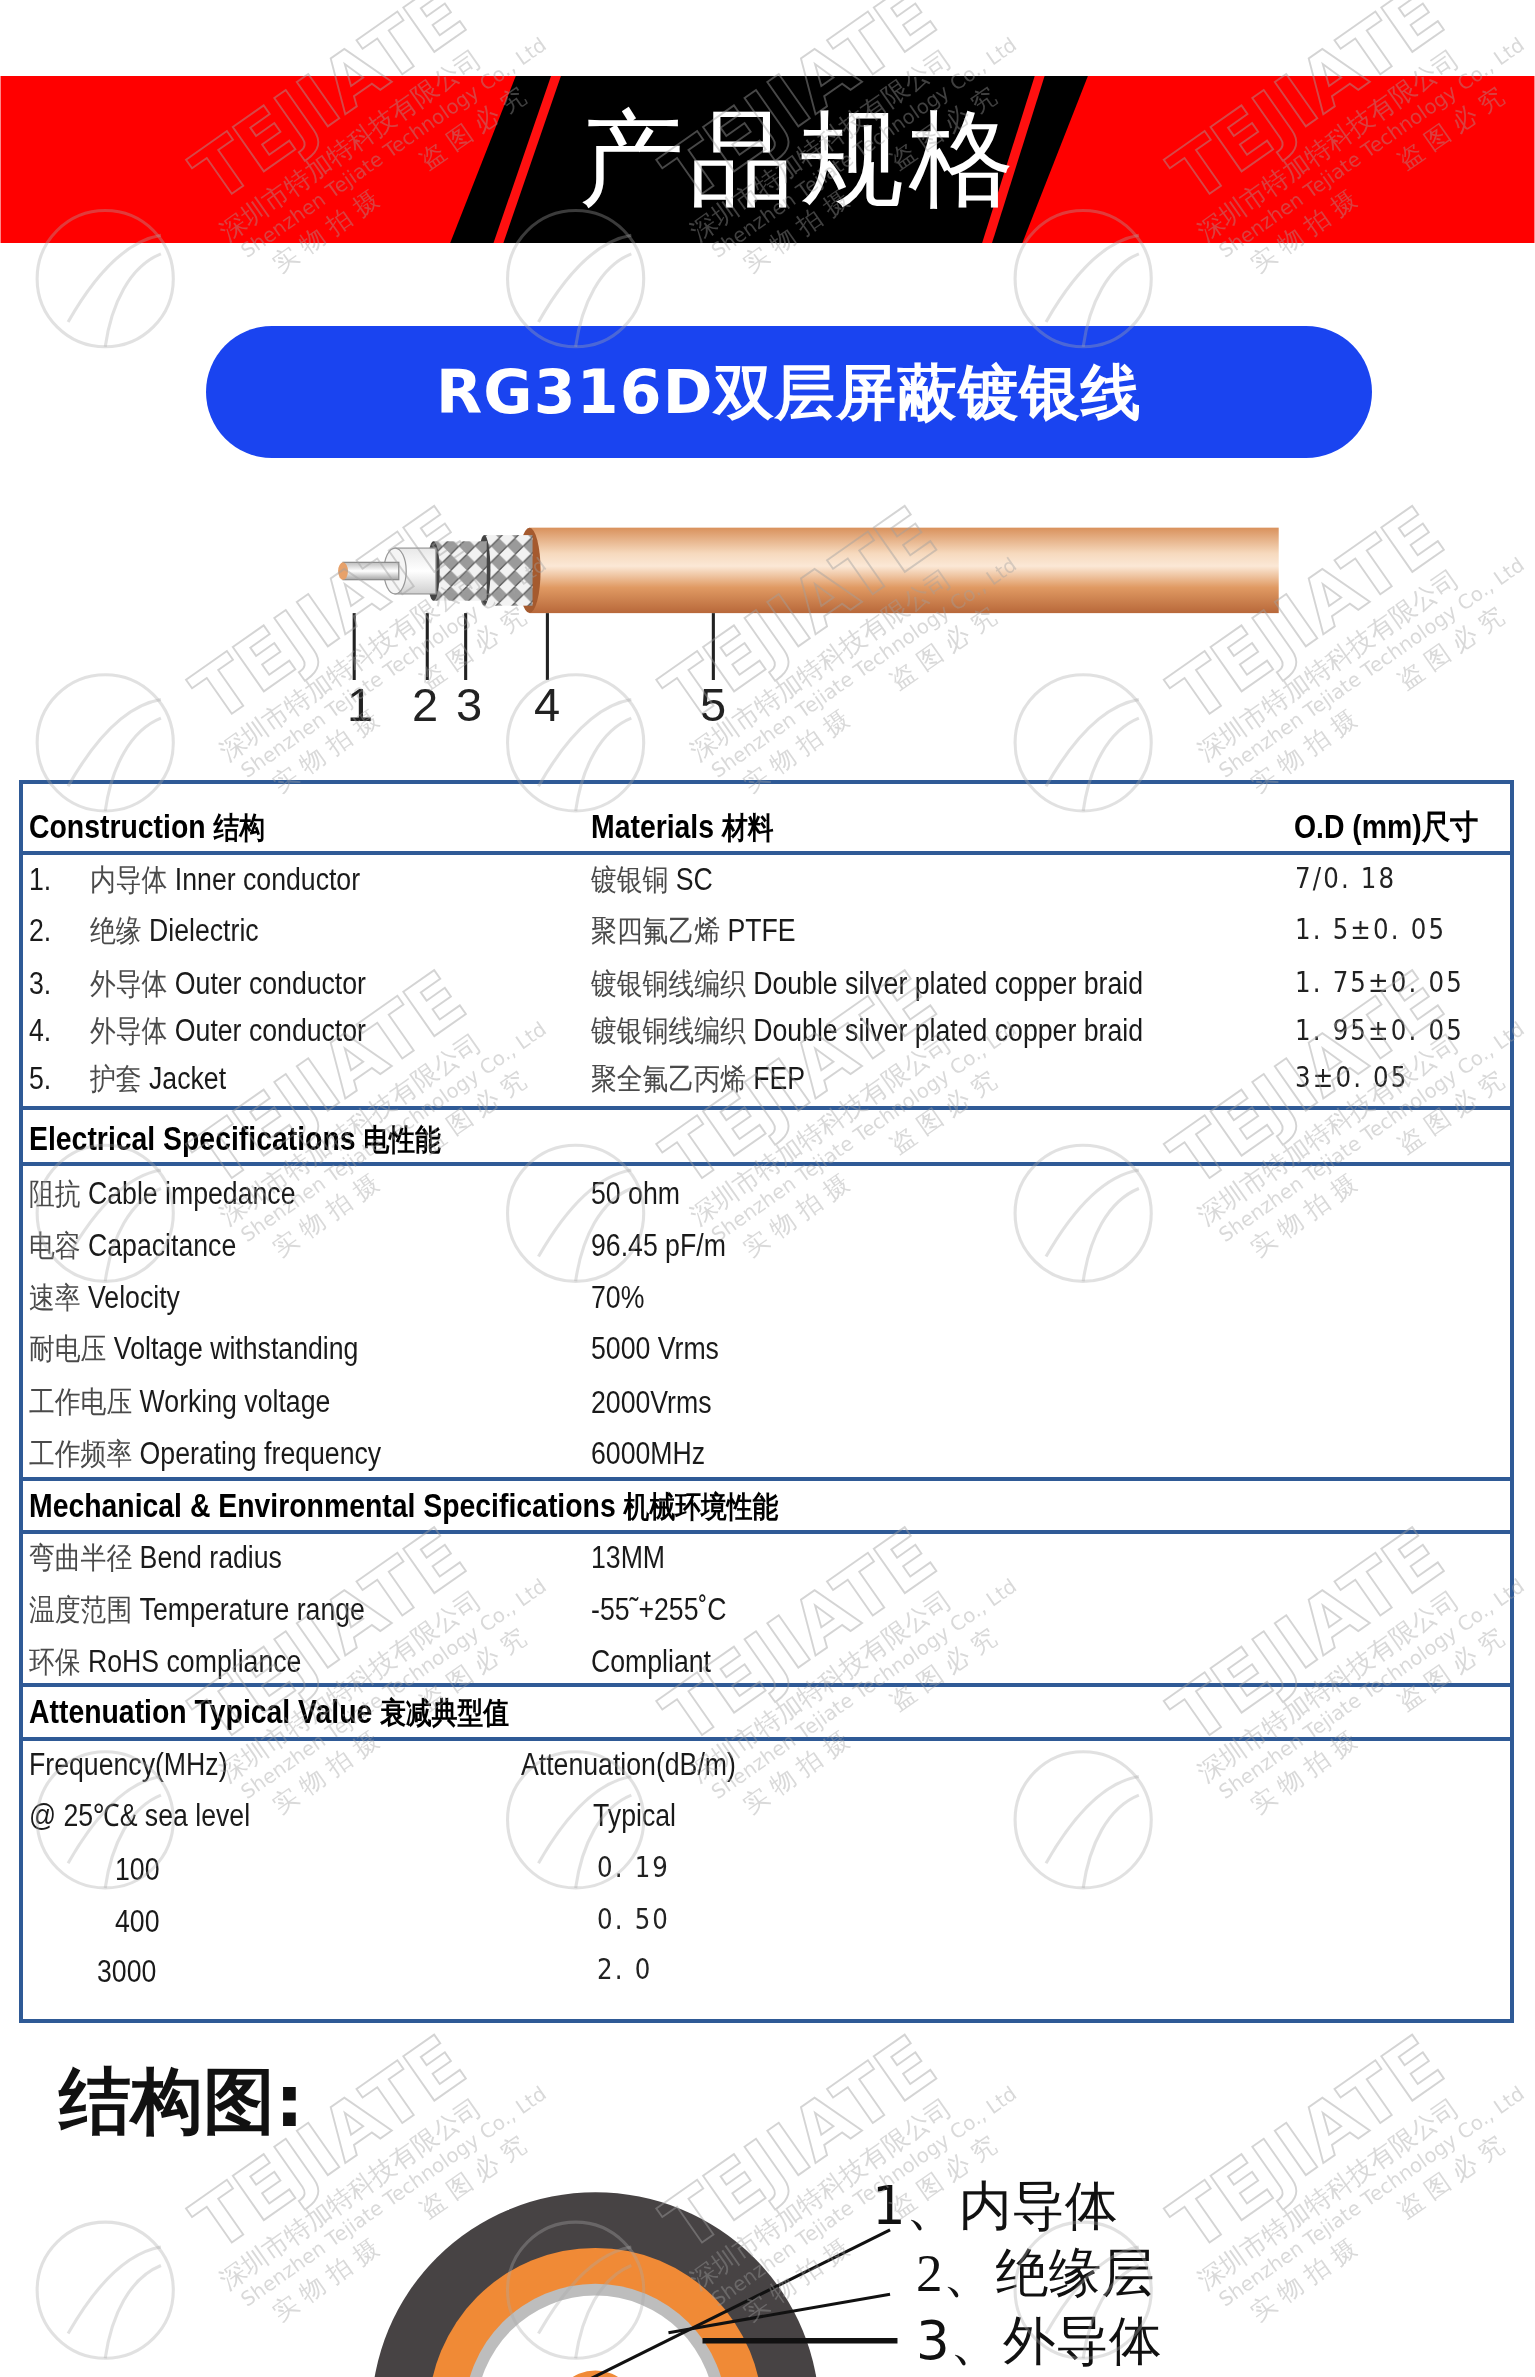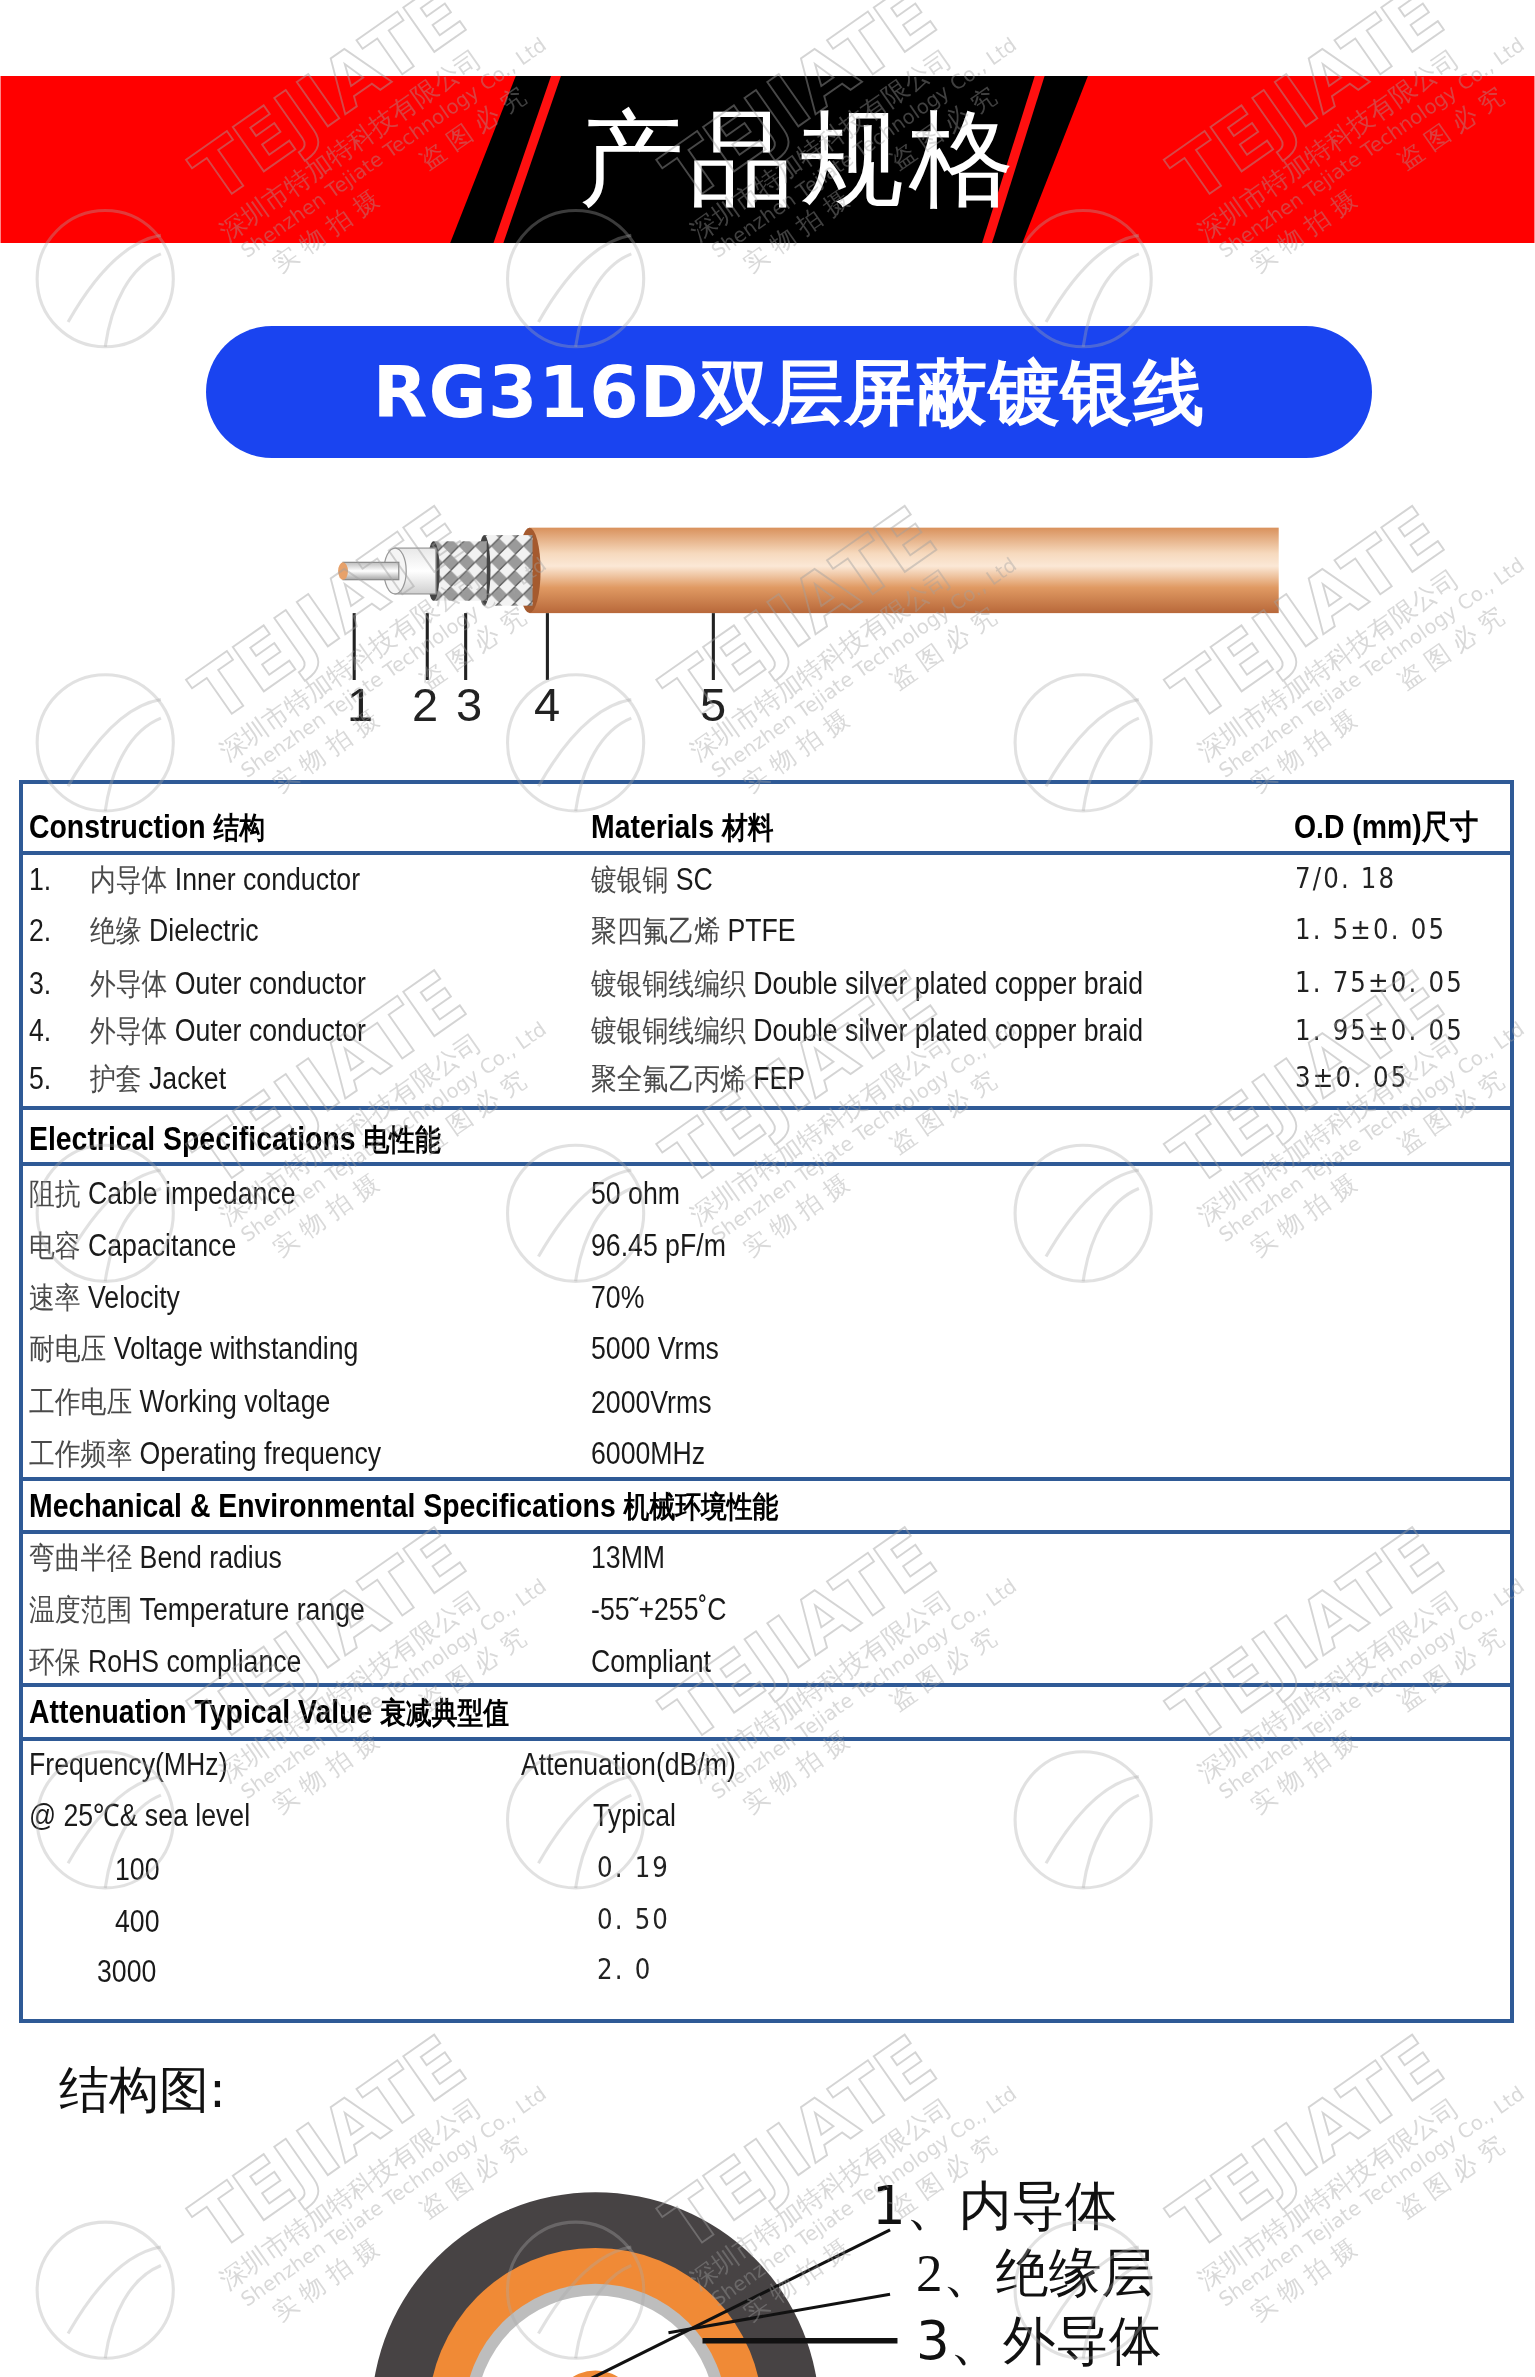--- a/index.html
+++ b/index.html
@@ -12,42 +12,42 @@
   #banner svg { display: block; }
   #banner-title { left: 545px; top: 76px; width: 508px; height: 167px;
                   display: flex; align-items: center; justify-content: center;
                   color: #fff; font-family: "DejaVu Sans", sans-serif; font-weight: 400;
                   font-size: 105px; letter-spacing: 5px; line-height: 1; }
 
   
   #pill { left: 206px; top: 326px; width: 1166px; height: 132px; border-radius: 66px;
           background: #1a44f0; display: flex; align-items: center; justify-content: center; }
   #pill-title { color: #fff; font-family: "DejaVu Sans", sans-serif; font-weight: 700;
-                font-size: 71px; letter-spacing: 1.2px; line-height: 1; }
+                font-size: 60px; letter-spacing: 1.2px; line-height: 1; }
 
   
   #cable { left: 322px; top: 514px; width: 966px; height: 223px; }
   .cable-num { position: absolute; top: 681px; font-family: "Liberation Sans", sans-serif;
                font-size: 47px; color: #222; line-height: 1; }
 
   
   #spec { left: 18.6px; top: 780px; width: 1495px; height: 1243px;
           border: 4.3px solid #2f5a96; box-sizing: border-box; background: transparent; }
   .hline { position: absolute; left: 18.6px; width: 1495px; height: 4.3px; background: #2f5a96; }
   .cell { position: absolute; white-space: nowrap; line-height: 1; font-size: 31px;
           font-family: "Liberation Sans", sans-serif; color: #1a1a1a; transform: scaleX(0.86);
           transform-origin: left center; }
   .cell.hdr { font-weight: 700; font-size: 33px; color: #000; }
   .cell .zh { color: #4a4a4a; font-family: "DejaVu Serif", serif; font-size: 30px; }
   .cell.hdr .zh { color: #000; font-family: "DejaVu Sans", sans-serif; font-weight: 700; }
   .num { font-family: "DejaVu Sans", sans-serif; font-size: 28.5px; color: #222; letter-spacing: 2.5px; }
 
   
   #struct-title { left: 59px; top: 2065px; font-family: "DejaVu Sans", sans-serif;
-                  font-size: 50px; line-height: 1; color: #111; }
+                  font-size: 72px; line-height: 1; color: #111; font-weight: bold; }
   #struct-svg { left: 0; top: 2093px; width: 1535px; height: 285px; }
   .legend { position: absolute; font-family: "DejaVu Sans", sans-serif; font-size: 53px;
             line-height: 1; color: #111; }
 
   
   .wm { position: absolute; pointer-events: none; }
 </style>
 </head>
 <body>
 

